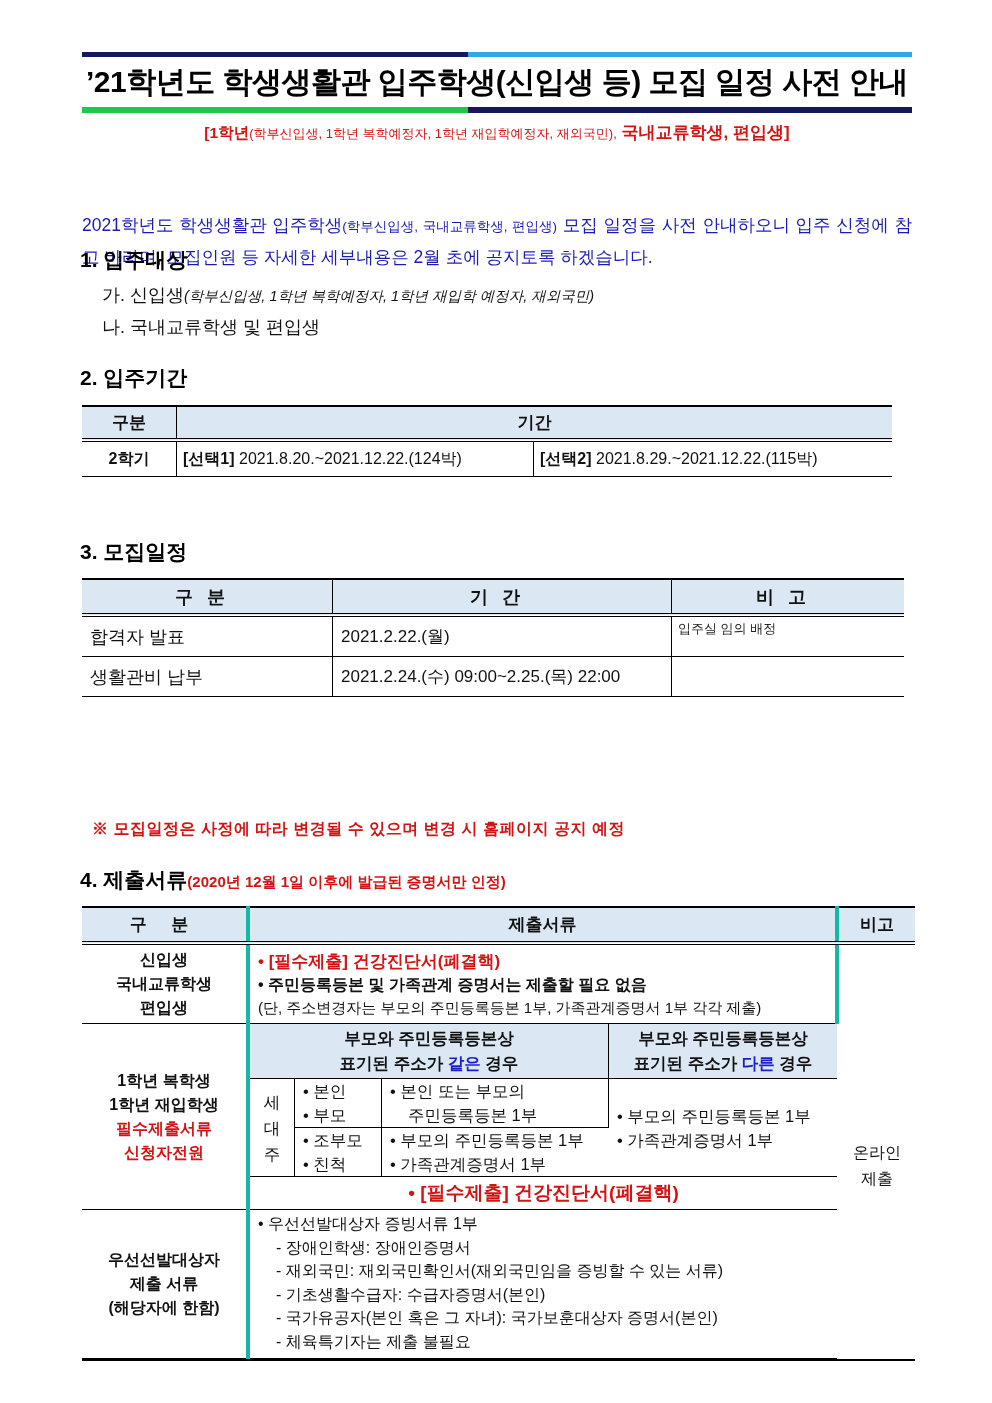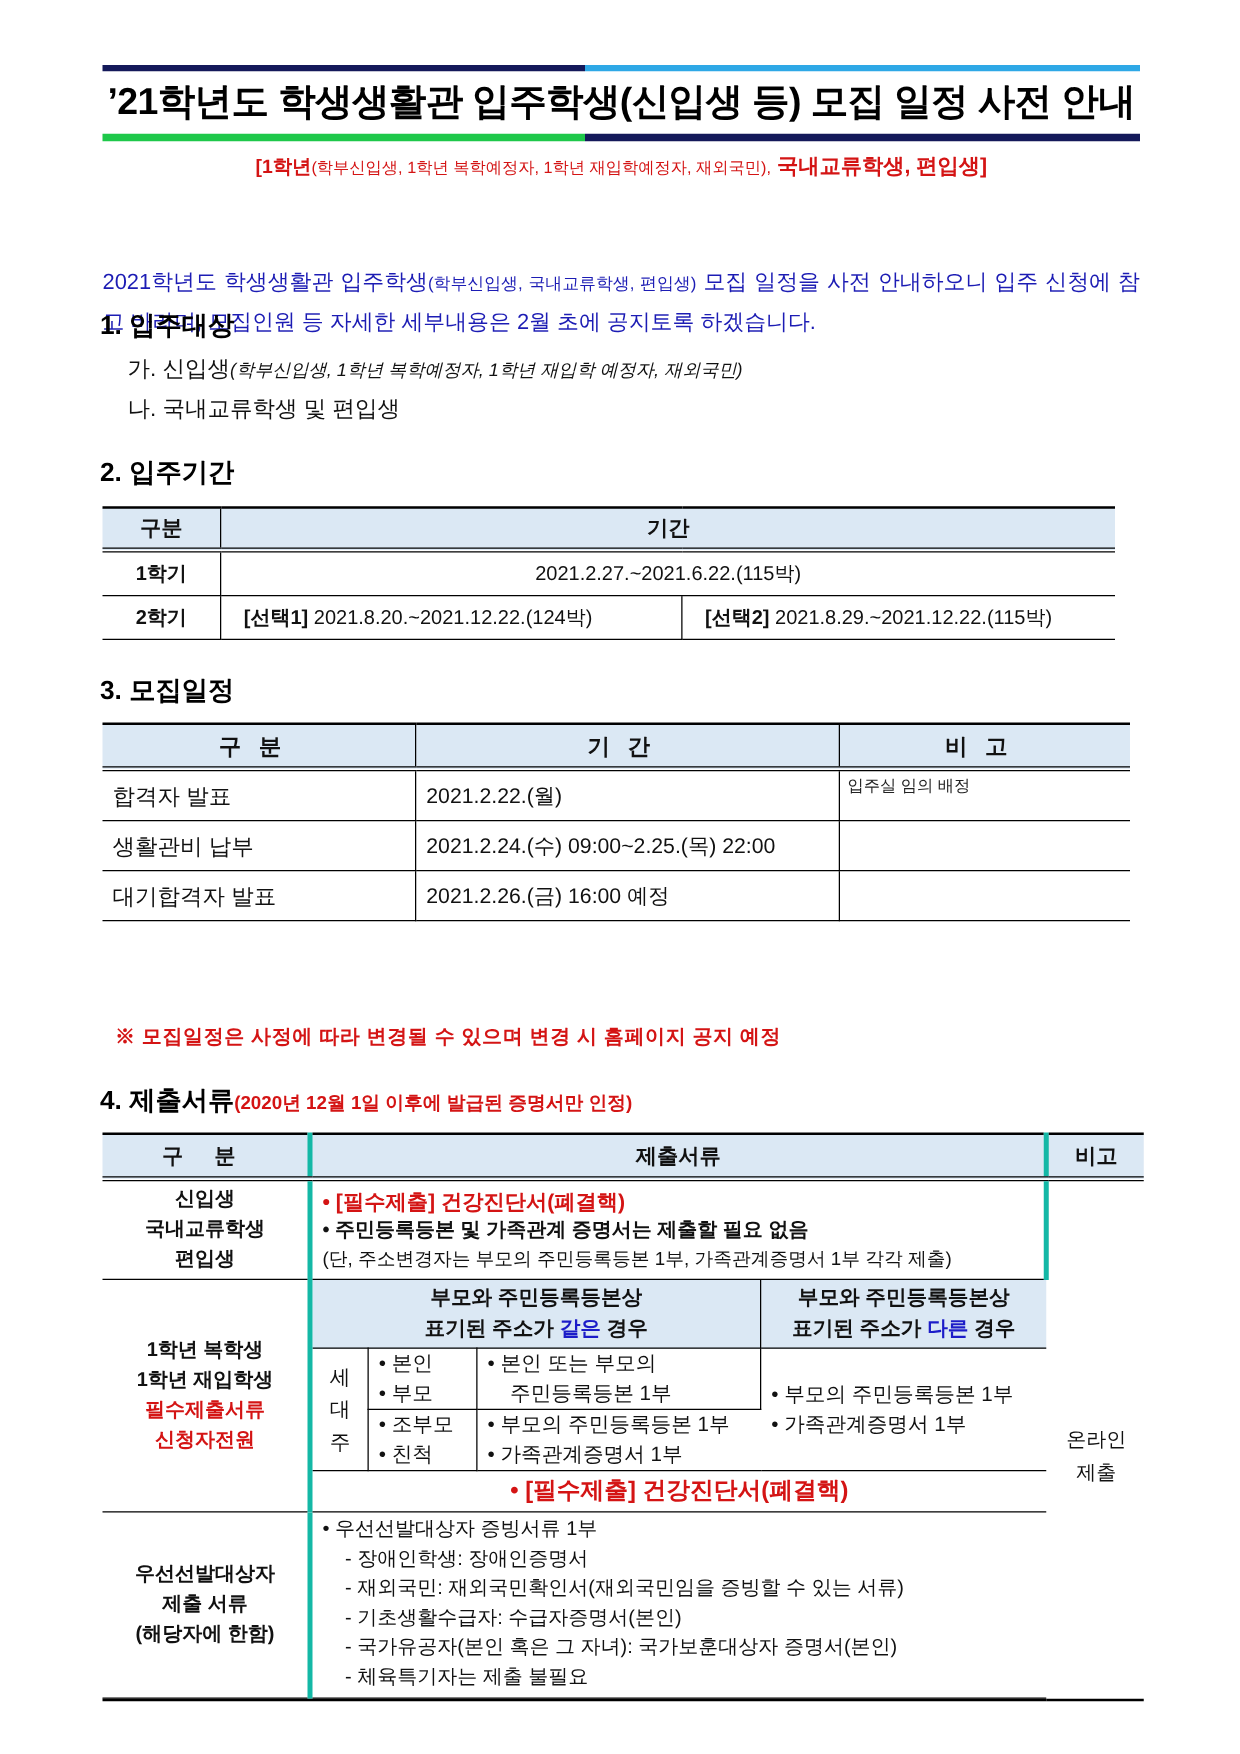--- a/index.html
+++ b/index.html
@@ -29,21 +29,21 @@
 
   table { border-collapse:collapse; font-family:"Liberation Sans",sans-serif; }
   td, th { padding:0; }
 
   
   .t2 { left:82px; top:405px; width:810px; }
   .t2 td { border-bottom:1px solid #000; border-right:1px solid #000; text-align:center; font-size:16px; height:34px; }
   .t2 tr td:last-child { border-right:none; }
   .t2 tr.head td { background:#dbe8f4; font-weight:bold; font-size:17px; height:31px; border-top:2px solid #000; border-bottom:4px double #000; }
   .t2 .rowlab { font-weight:bold; font-size:16px; width:94px; }
-  .t2 .sel { text-align:left; padding-left:18px; white-space:nowrap; }
+  .t2 .sel { text-align:left; padding-left:6px; white-space:nowrap; }
 
   
   .t3 { left:82px; top:578px; width:822px; }
   .t3 td { border-bottom:1px solid #000; border-right:1px solid #000; font-size:18px; height:37px; padding-left:8px; white-space:nowrap; }
   .t3 tr td:last-child { border-right:none; }
   .t3 tr.head td { background:#dbe8f4; font-weight:bold; text-align:center; padding-left:0; height:33px; border-top:2px solid #000; border-bottom:4px double #000; letter-spacing:14px; }
   .t3 .date { font-size:17px; }
   .t3 .remark { font-size:13px; line-height:19px; color:#222; vertical-align:top; padding-top:2px; padding-left:6px; }
 
   .warn { left:92px; top:819px; color:#d41414; font-weight:bold; font-size:16px; font-family:"Liberation Sans",sans-serif; letter-spacing:0.5px; white-space:nowrap; }
@@ -103,24 +103,20 @@
 </div>
 
 <div class="abs h1" style="top:364px;">2. 입주기간</div>
 <table class="abs t2">
   <tbody>
       <tr class="head">
     <td>구분</td>
     <td colspan="2">기간</td>
   </tr>
   <tr>
-    <td class="rowlab">1학기</td>
-    <td colspan="2">2021.2.27.~2021.6.22.(115박)</td>
-  </tr>
-  <tr>
     <td class="rowlab">2학기</td>
     <td class="sel" style="width:350px;"><b>[선택1]</b><span> 2021.8.20.~2021.12.22.(124박)</span></td>
     <td class="sel"><b>[선택2]</b><span> 2021.8.29.~2021.12.22.(115박)</span></td>
   </tr>
 </tbody>
   </table>
 
 <div class="abs h1" style="top:538px;">3. 모집일정</div>
 <table class="abs t3">
   <tbody>
@@ -132,25 +128,20 @@
   <tr>
     <td>합격자 발표</td>
     <td class="date">2021.2.22.(월)</td>
     <td class="remark">입주실 임의 배정</td>
   </tr>
   <tr>
     <td>생활관비 납부</td>
     <td class="date">2021.2.24.(수) 09:00~2.25.(목) 22:00</td>
     <td class="remark"></td>
   </tr>
-  <tr>
-    <td>대기합격자 발표</td>
-    <td class="date">2021.2.26.(금) 16:00 예정</td>
-    <td class="remark"></td>
-  </tr>
 </tbody>
   </table>
 <div class="abs warn">※ 모집일정은 사정에 따라 변경될 수 있으며 변경 시 홈페이지 공지 예정</div>
 
 <div class="abs h1" style="top:866px;">
   <span>4. 제출서류</span><span class="note">(2020년 12월 1일 이후에 발급된 증명서만 인정)</span>
 </div>
 
 <table class="abs t4">
   <tbody>

